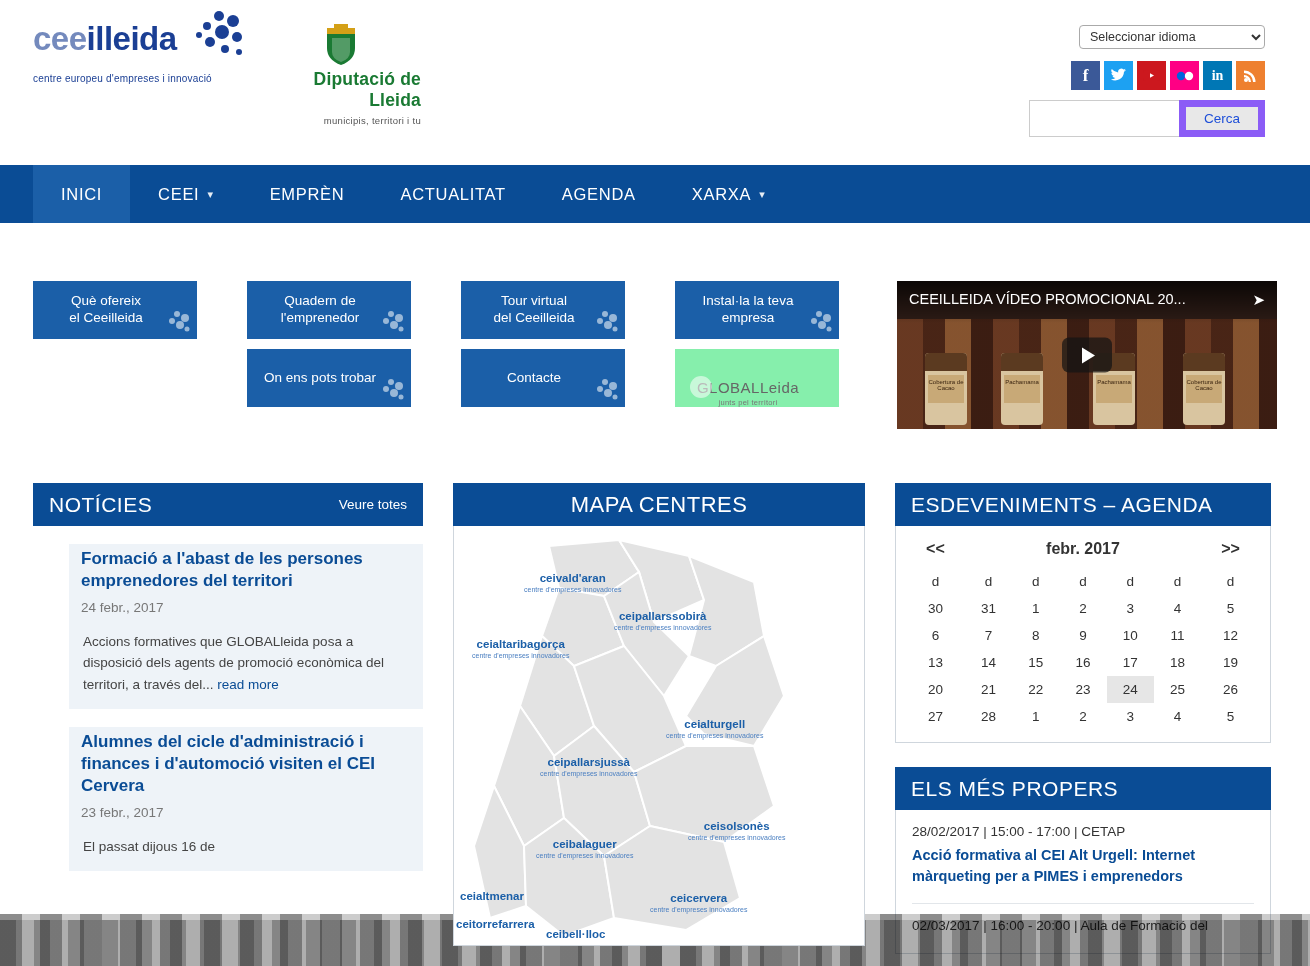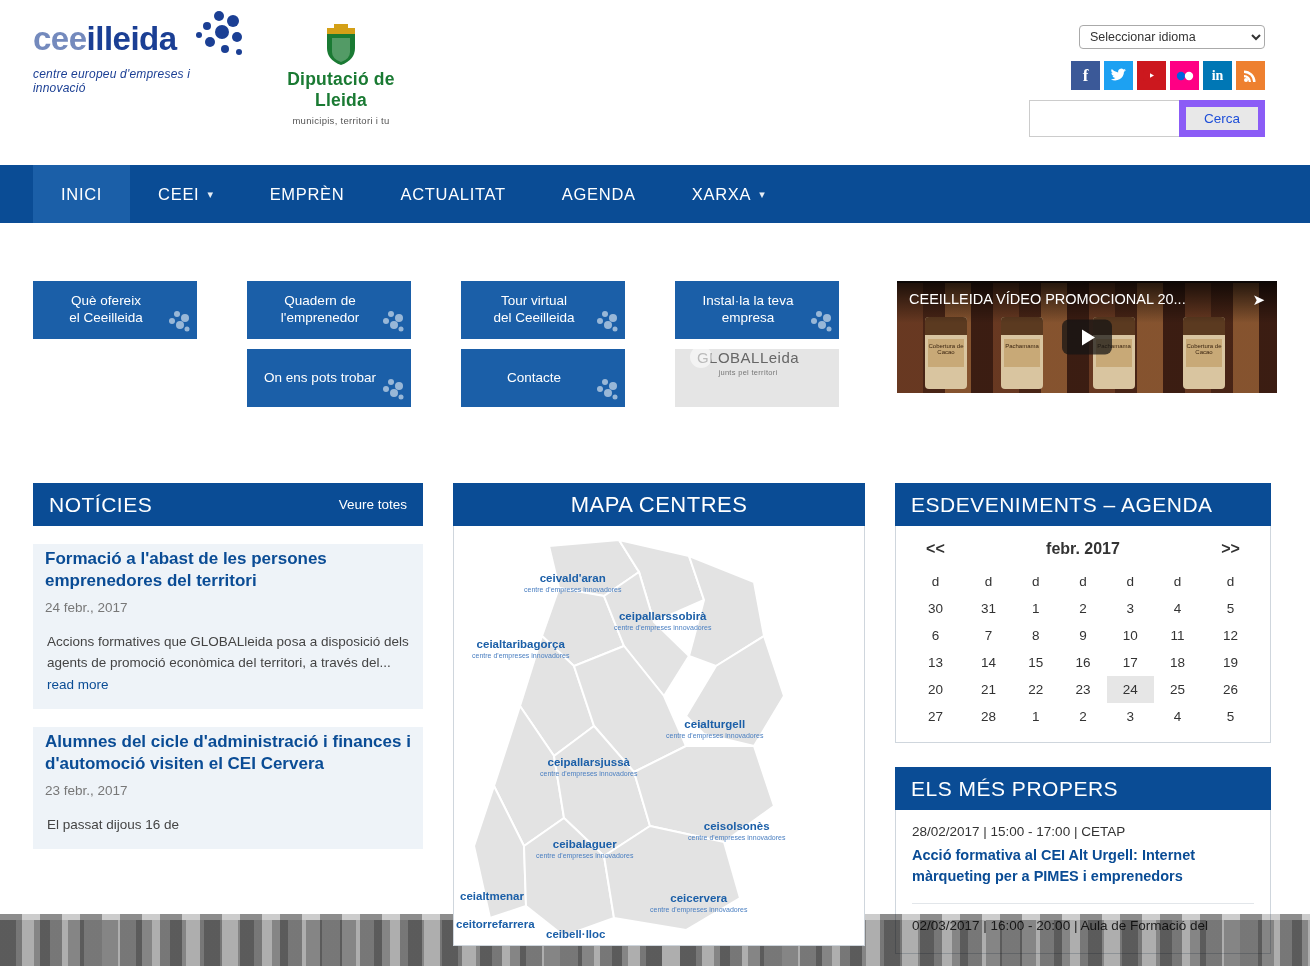--- a/index.html
+++ b/index.html
@@ -12,24 +12,24 @@
     color: #333;
   }
   .page { position: relative; width: 1310px; height: 966px; }
 
   
   .header { position: relative; height: 165px; }
   .logos { position: absolute; left: 33px; top: 22px; display: flex; align-items: flex-start; gap: 28px; }
 
   .ceei-logo { position: relative; width: 200px; }
   .ceei-word { font-size: 33px; font-weight: bold; color: #1b3f94; letter-spacing: -0.5px; line-height: 1; }
-  .ceei-sub { font-size: 12px; color: #1b3f94; letter-spacing: 0.2px; margin-top: 12px; font-style: italic; }
+  .ceei-sub { font-size: 10px; color: #1b3f94; letter-spacing: 0.2px; margin-top: 18px; }
   .ceei-dots { position: absolute; right: -14px; top: -14px; width: 58px; height: 52px; }
 
-  .dip-logo { text-align: center; width: 160px; padding-top: 2px;}
+  .dip-logo { text-align: right; width: 160px; padding-top: 2px;}
   .dip-shield { width: 34px; height: 42px; margin: 0 auto 3px; position: relative; }
   .dip-name { font-size: 17.5px; color: #1a7a33; font-weight: bold; letter-spacing: 0.2px; }
   .dip-tag { font-size: 9.5px; color: #555; margin-top: 4px; letter-spacing: 0.3px;}
 
   .lang-select {
     position: absolute; right: 45px; top: 25px;
     width: 186px; height: 24px;
     border: 1px solid #aaa; border-radius: 4px;
     background: #fff; font-size: 12.5px; color: #333;
     padding: 2px 6px;
@@ -69,29 +69,29 @@
   .content { padding: 0 33px; }
   .tiles-row { display: flex; gap: 0; margin-top: 58px; position: relative; height: 152px; }
   .tilecol { width: 214px; }
   .tile {
     position: relative; width: 164px; height: 58px; background: #1b5fa8; color: #fff;
     display: flex; align-items: center; justify-content: center; text-align: center;
     font-size: 13.5px; line-height: 1.25; margin-bottom: 10px; cursor: pointer; padding: 0 26px 0 8px;
   }
   .tile .tdots { position: absolute; right: 6px; bottom: 5px; width: 26px; height: 24px; opacity: .55;}
   .tile-gray {
-    background: #e5e5e5; color: #555; display: flex; align-items: flex-start; justify-content: center;
+    background: #86efac; color: #555; display: flex; align-items: flex-end; justify-content: center;
   }
   .globalleida { font-size: 15px; color: #666; letter-spacing: .5px; position: relative; }
   .globalleida small { display: block; font-size: 7.5px; color: #777; letter-spacing: .3px; }
   .gl-circ { position: absolute; left: -7px; top: -3px; width: 22px; height: 22px; border-radius: 50%;
              background: rgba(255,255,255,.55); }
 
   .video {
-    position: absolute; right: 0; top: 0; width: 380px; height: 112px;
+    position: absolute; right: 0; top: 0; width: 380px; height: 148px;
     background: #2d1c16; overflow: hidden; padding-left: 20px;
   }
   .video-top { position: absolute; top: 0; left: 0; right: 0; height: 42px;
     background: linear-gradient(to bottom, rgba(0,0,0,.75), rgba(0,0,0,0));
     color: #fff; font-size: 14.5px; padding: 10px 12px; display:flex; justify-content: space-between; }
   .video-share { font-size: 15px; }
   .vplay { position: absolute; left: 50%; top: 50%; transform: translate(-50%,-50%);
            width: 50px; height: 35px; background: rgba(20,20,20,.72); border-radius: 7px;
            display: flex; align-items: center; justify-content: center; }
   .vplay:after { content: ""; border-left: 13px solid #fff; border-top: 8px solid transparent;
@@ -116,21 +116,21 @@
   }
   .panel-head h2 { margin: 0; font-size: 21px; font-weight: normal; letter-spacing: .5px; }
   .panel-head .see-all { font-size: 13.5px; color: #fff; text-decoration: none; }
   .panel-head.center { justify-content: center; }
   .panel-head.center h2 { font-size: 22px; }
   .news-body { padding: 4px 12px 4px 0; flex: 1; }
   .news-title { color: #0a4c95; font-size: 17px; font-weight: bold; line-height: 1.28; margin: 0 0 8px; }
   .news-date { color: #777; font-size: 13.5px; }
   .news-excerpt { font-size: 13.5px; color: #444; line-height: 1.6; padding: 12px 14px 14px; }
   .news-excerpt a { color: #0a4c95; text-decoration: none; }
-  .news-block { background: #eef3f8; margin-top: 18px; }
+  .news-block { background: #eef3f8; margin-top: 18px; margin-left: 36px; }
   .news-block .news-row { display: flex; gap: 12px; }
 
   .thumb-a { background: linear-gradient(160deg,#7b8a9b 0%, #3c4a5a 60%, #2a3440 100%); }
   .thumb-b { background: linear-gradient(160deg,#4a5462 0%, #20262e 70%); }
   .thumb-a:before, .thumb-b:before {
     content: ""; position: absolute; left: 14px; top: 12px; width: 72px; height: 46px;
     background: rgba(255,255,255,.22); }
   .thumb-a:after {
     content: ""; position: absolute; left: 0; bottom: 0; width: 100%; height: 46px;
     background: repeating-linear-gradient(90deg, rgba(0,0,0,.35) 0 16px, rgba(0,0,0,.15) 16px 34px);}

